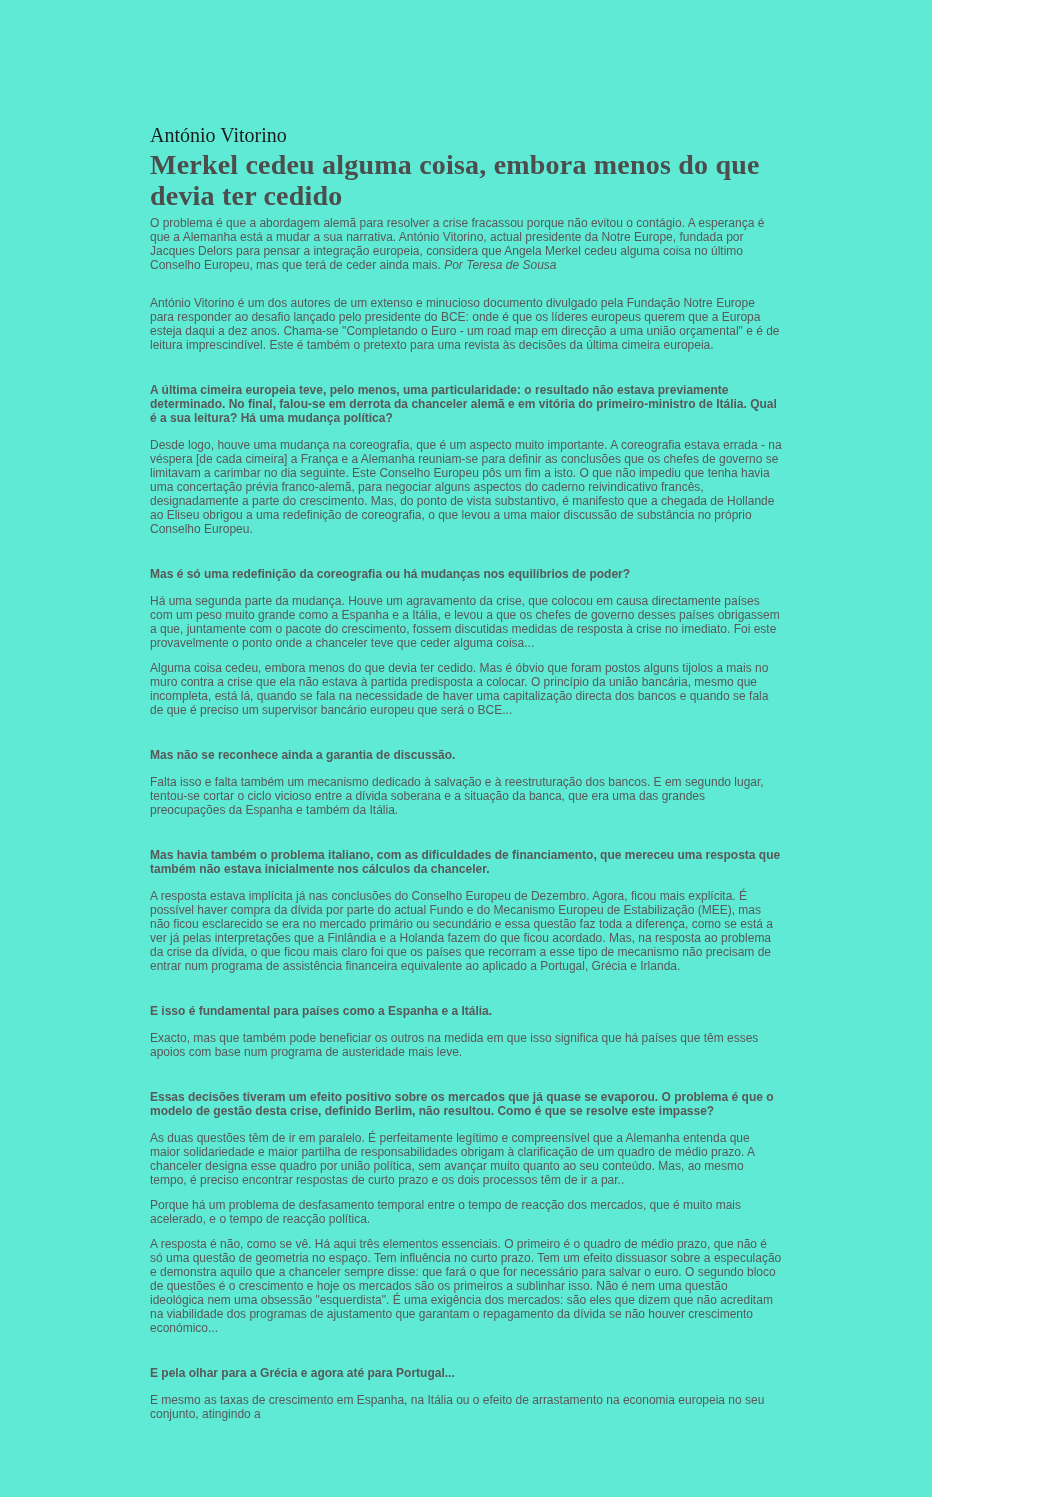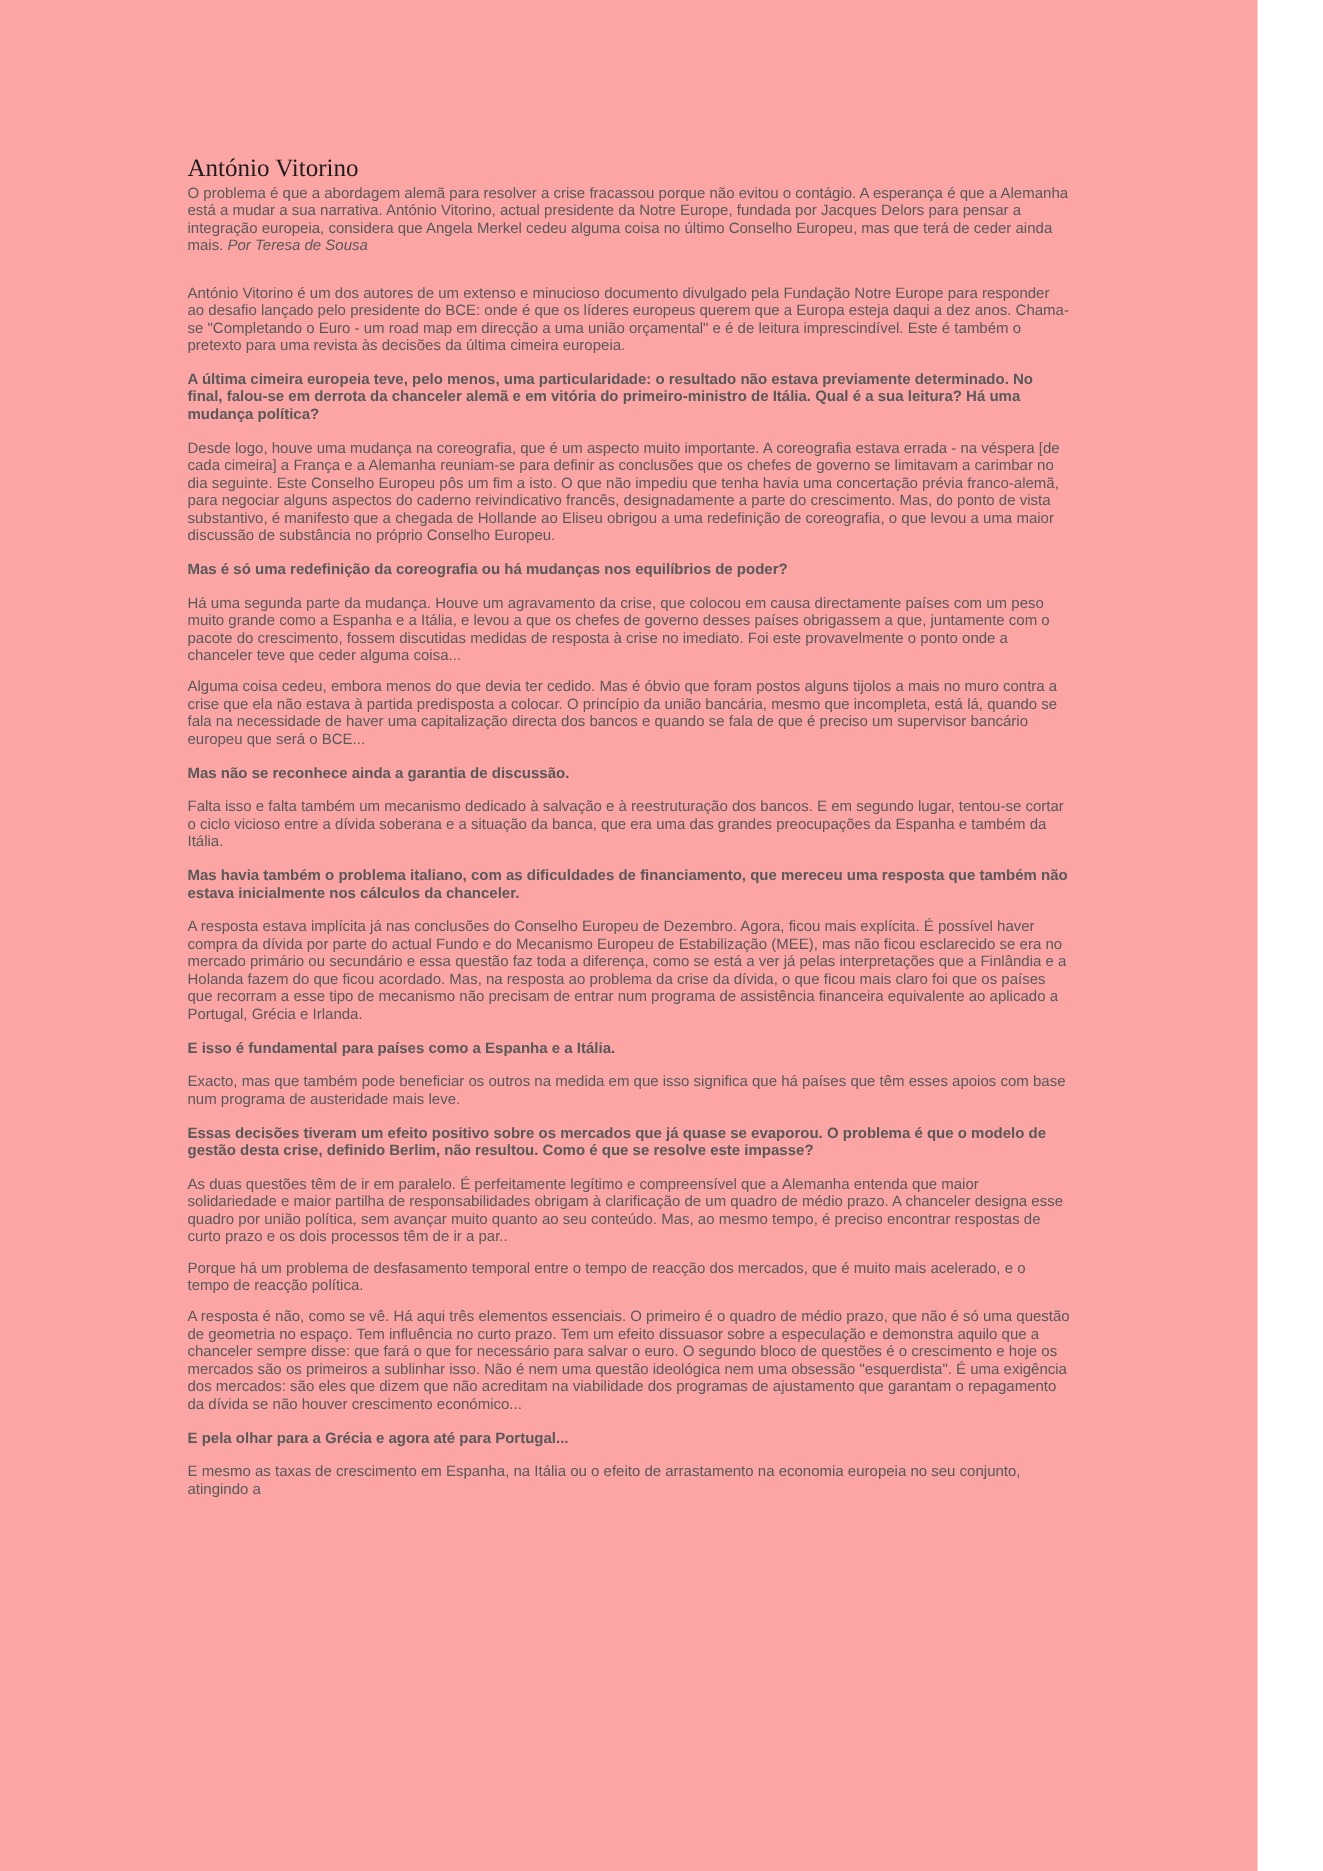--- a/index.html
+++ b/index.html
@@ -8,24 +8,24 @@
     background: #ffffff;
   }
   body {
     width: 1058px;
     height: 1497px;
     overflow: hidden;
     font-family: "Liberation Sans", sans-serif;
   }
   .page {
     box-sizing: border-box;
-    width: 1006px;
+    width: 932px;
     height: 1497px;
     padding: 123px 150px 0 150px;
-    background: #fca5a5;
+    background: #5eead4;
   }
   .kicker {
     font-family: "Liberation Serif", serif;
     font-size: 20px;
     line-height: 24px;
     font-weight: 400;
     color: #1c1c1c;
     margin: 0;
   }
   .headline {
@@ -47,32 +47,33 @@
     font-style: italic;
   }
   .body-blocks p {
     font-size: 12px;
     line-height: 14px;
     color: #595959;
     margin: 0 0 11px 0;
   }
   .body-blocks p.question {
     font-weight: 700;
-    margin-top: 13px;
+    margin-top: 31px;
     margin-bottom: 13px;
   }
   .body-blocks p.intro {
     margin-bottom: 6px;
   }
 </style>
 </head>
 <body>
 
 <div class="page">
   <p class="kicker">António Vitorino</p>
+  <h1 class="headline">Merkel cedeu alguma coisa, embora menos do que devia ter cedido</h1>
   <p class="lead"><span>O problema é que a abordagem alemã para resolver a crise fracassou porque não evitou o contágio. A esperança é que a Alemanha está a mudar a sua narrativa. António Vitorino, actual presidente da Notre Europe, fundada por Jacques Delors para pensar a integração europeia, considera que Angela Merkel cedeu alguma coisa no último Conselho Europeu, mas que terá de ceder ainda mais.</span> <span class="byline">Por Teresa de Sousa</span></p>
   <div class="body-blocks">
       <p class="intro">António Vitorino é um dos autores de um extenso e minucioso documento divulgado pela Fundação Notre Europe para responder ao desafio lançado pelo presidente do BCE: onde é que os líderes europeus querem que a Europa esteja daqui a dez anos. Chama-se "Completando o Euro - um road map em direcção a uma união orçamental" e é de leitura imprescindível. Este é também o pretexto para uma revista às decisões da última cimeira europeia.</p>
       <p class="question">A última cimeira europeia teve, pelo menos, uma particularidade: o resultado não estava previamente determinado. No final, falou-se em derrota da chanceler alemã e em vitória do primeiro-ministro de Itália. Qual é a sua leitura? Há uma mudança política?</p>
       <p class="answer">Desde logo, houve uma mudança na coreografia, que é um aspecto muito importante. A coreografia estava errada - na véspera [de cada cimeira] a França e a Alemanha reuniam-se para definir as conclusões que os chefes de governo se limitavam a carimbar no dia seguinte. Este Conselho Europeu pôs um fim a isto. O que não impediu que tenha havia uma concertação prévia franco-alemã, para negociar alguns aspectos do caderno reivindicativo francês, designadamente a parte do crescimento. Mas, do ponto de vista substantivo, é manifesto que a chegada de Hollande ao Eliseu obrigou a uma redefinição de coreografia, o que levou a uma maior discussão de substância no próprio Conselho Europeu.</p>
       <p class="question">Mas é só uma redefinição da coreografia ou há mudanças nos equilíbrios de poder?</p>
       <p class="answer">Há uma segunda parte da mudança. Houve um agravamento da crise, que colocou em causa directamente países com um peso muito grande como a Espanha e a Itália, e levou a que os chefes de governo desses países obrigassem a que, juntamente com o pacote do crescimento, fossem discutidas medidas de resposta à crise no imediato. Foi este provavelmente o ponto onde a chanceler teve que ceder alguma coisa...</p>
       <p class="answer">Alguma coisa cedeu, embora menos do que devia ter cedido. Mas é óbvio que foram postos alguns tijolos a mais no muro contra a crise que ela não estava à partida predisposta a colocar. O princípio da união bancária, mesmo que incompleta, está lá, quando se fala na necessidade de haver uma capitalização directa dos bancos e quando se fala de que é preciso um supervisor bancário europeu que será o BCE...</p>
       <p class="question">Mas não se reconhece ainda a garantia de discussão.</p>
       <p class="answer">Falta isso e falta também um mecanismo dedicado à salvação e à reestruturação dos bancos. E em segundo lugar, tentou-se cortar o ciclo vicioso entre a dívida soberana e a situação da banca, que era uma das grandes preocupações da Espanha e também da Itália.</p>

